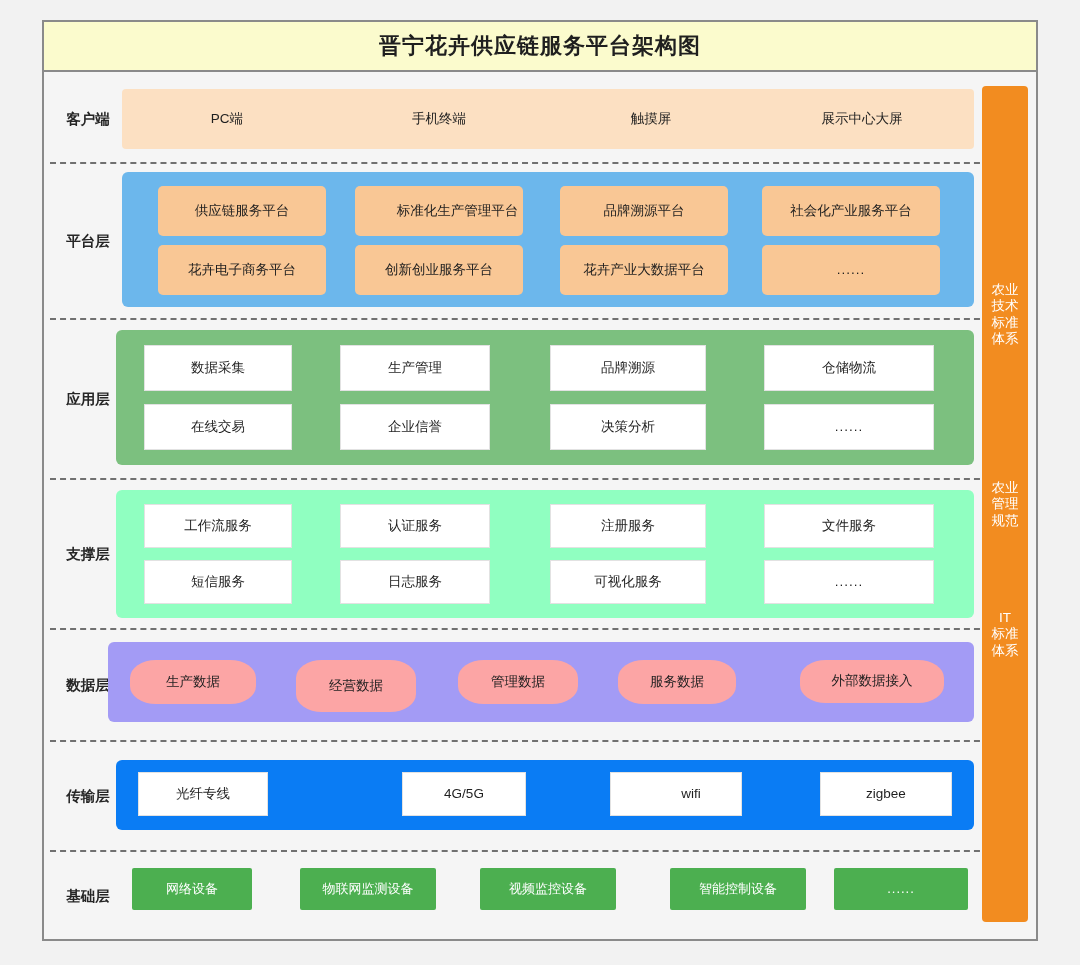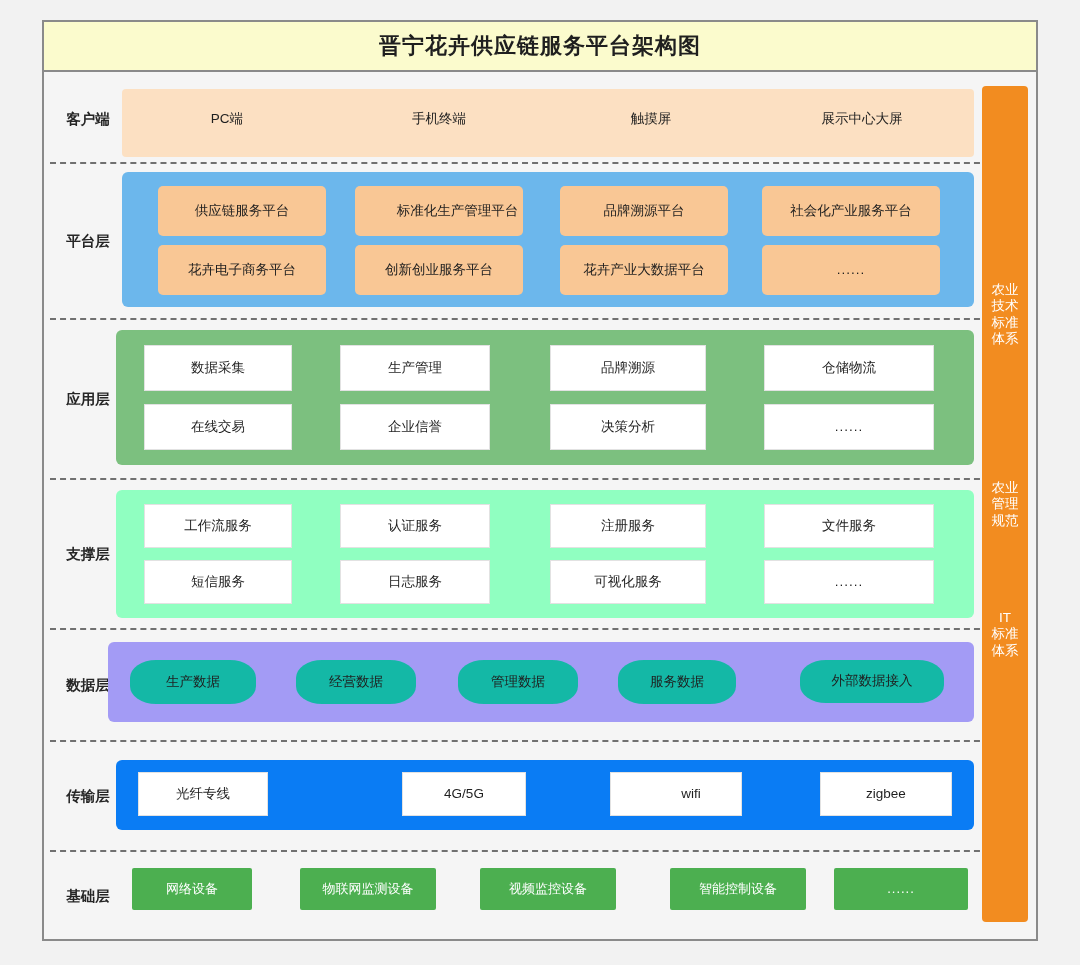--- a/index.html
+++ b/index.html
@@ -103,21 +103,21 @@
   .cell-plain { background: transparent; }
   .cell-orange {
     background: #f9c795;
     border-radius: 5px;
   }
   .cell-white-sq {
     background: #ffffff;
     border: 1px solid #e2e2e2;
   }
   .cell-cyl {
-    background: #14b8a6;
+    background: #fca5a5;
     border-radius: 26px / 18px;
   }
   .cell-green {
     background: #4caf50;
     color: #ffffff;
     border-radius: 2px;
     font-size: 13px;
   }
   .ellipsis { letter-spacing: 1px; }
 
@@ -148,21 +148,21 @@
 
 <div id="canvas">
   <div class="frame">
 
     <div class="title-bar">
       <span class="title-text">晋宁花卉供应链服务平台架构图</span>
     </div>
 
     <div class="row" style="top:52px;height:90px;">
       <span class="row-label">客户端</span>
-      <div class="band band-client" style="left:78px;top:15px;width:852px;height:68px;text-decoration:underline;">
+      <div class="band band-client" style="left:78px;top:15px;width:852px;height:60px;text-decoration:underline;">
         <div class="cell cell-plain" style="left:10px;top:0;width:190px;height:60px;">PC端</div>
         <div class="cell cell-plain" style="left:222px;top:0;width:190px;height:60px;">手机终端</div>
         <div class="cell cell-plain" style="left:434px;top:0;width:190px;height:60px;">触摸屏</div>
         <div class="cell cell-plain" style="left:640px;top:0;width:200px;height:60px;">展示中心大屏</div>
       </div>
     </div>
     <div class="divider" style="top:140px;"></div>
 
     <div class="row" style="top:142px;height:154px;">
       <span class="row-label">平台层</span>
@@ -209,21 +209,21 @@
         <div class="cell cell-white-sq" style="left:434px;top:70px;width:156px;height:44px;">可视化服务</div>
         <div class="cell cell-white-sq ellipsis" style="left:648px;top:70px;width:170px;height:44px;">......</div>
       </div>
     </div>
     <div class="divider" style="top:606px;"></div>
 
     <div class="row" style="top:608px;height:110px;">
       <span class="row-label">数据层</span>
       <div class="band band-data" style="left:64px;top:12px;width:866px;height:80px;">
         <div class="cell cell-cyl" style="left:22px;top:18px;width:126px;height:44px;">生产数据</div>
-        <div class="cell cell-cyl" style="left:188px;top:18px;width:120px;height:44px;">经营数据</div>
+        <div class="cell cell-cyl" style="left:188px;top:18px;width:120px;height:52px;">经营数据</div>
         <div class="cell cell-cyl" style="left:350px;top:18px;width:120px;height:44px;">管理数据</div>
         <div class="cell cell-cyl" style="left:510px;top:18px;width:118px;height:44px;">服务数据</div>
         <div class="cell cell-cyl" style="left:692px;top:18px;width:144px;height:43px;">外部数据接入</div>
       </div>
     </div>
     <div class="divider" style="top:718px;"></div>
 
     <div class="row" style="top:720px;height:108px;">
       <span class="row-label">传输层</span>
       <div class="band band-trans" style="left:72px;top:18px;width:858px;height:70px;">

